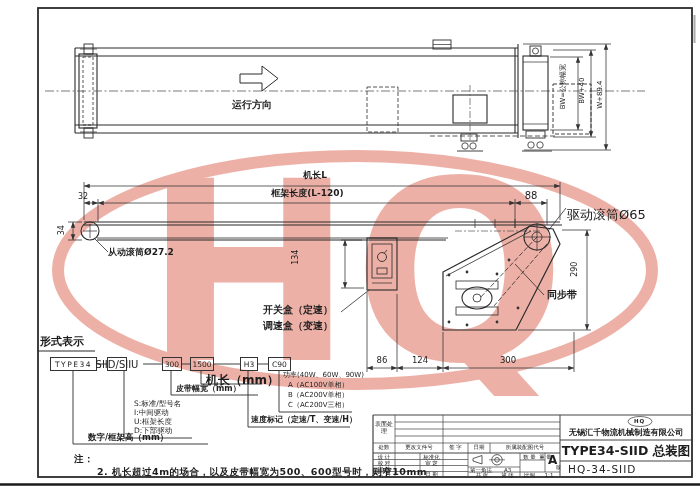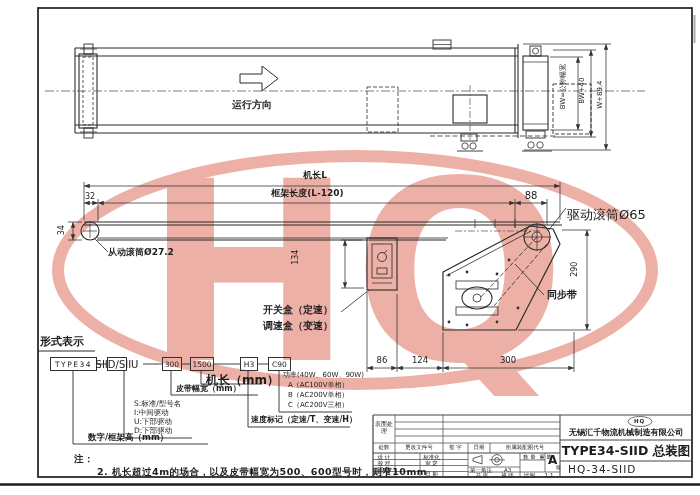--- a/index.html
+++ b/index.html
@@ -240,21 +240,21 @@
     </g>
   </svg>
 
   <div class="lbl" style="left:232px;top:100px;width:60px;font-size:10px;font-weight:600">运行方向</div>
   <div class="lbl rot" style="left:534px;top:83px;width:60px;font-size:7px">BW=公称幅宽</div>
   <div class="lbl rot" style="left:563px;top:87px;width:40px;font-size:7px">BW+40</div>
   <div class="lbl rot" style="left:579px;top:91px;width:44px;font-size:7px">W+89.4</div>
 
   <div class="lbl c" style="left:280px;top:171px;width:70px;font-size:9px;font-weight:600">机长L</div>
   <div class="lbl c" style="left:250px;top:189px;width:115px;font-size:9px;font-weight:600">框架长度(L-120)</div>
-  <div class="lbl c" style="left:81px;top:193px;width:18px;font-size:8px">32</div>
+  <div class="lbl c" style="left:74px;top:193px;width:18px;font-size:8px">32</div>
   <div class="lbl rot" style="left:52px;top:226px;width:20px;font-size:8px">34</div>
   <div class="lbl c" style="left:519px;top:191px;width:24px;font-size:10px">88</div>
   <div class="lbl" style="left:567px;top:208px;width:72px;font-size:13px">驱动滚筒Ø65</div>
   <div class="lbl" style="left:108px;top:248px;width:92px;font-size:9px;font-weight:600">从动滚筒Ø27.2</div>
   <div class="lbl rot" style="left:563px;top:265px;width:24px;font-size:8px">290</div>
   <div class="lbl" style="left:547px;top:290px;width:40px;font-size:10px;font-weight:600">同步带</div>
   <div class="lbl rot" style="left:284px;top:253px;width:24px;font-size:8px">134</div>
   <div class="lbl" style="left:263px;top:305px;width:85px;font-size:10px;font-weight:600">开关盒（定速）</div>
   <div class="lbl" style="left:263px;top:321px;width:85px;font-size:10px;font-weight:600">调速盒（变速）</div>
   <div class="lbl c" style="left:370px;top:356px;width:24px;font-size:8.5px">86</div>
@@ -265,21 +265,21 @@
   <div class="tbox" style="left:50px;top:357px;width:47px;height:14px;letter-spacing:1.5px">TYPE34</div>
   <div class="tbox" style="left:107px;top:357px;width:20px;height:14px;font-size:10px">SIID/SIIU</div>
   <div class="tbox" style="left:162px;top:357px;width:20px;height:14px">300</div>
   <div class="tbox" style="left:190px;top:357px;width:24px;height:14px">1500</div>
   <div class="tbox" style="left:240px;top:357px;width:18px;height:14px">H3</div>
   <div class="tbox" style="left:268px;top:357px;width:23px;height:14px">C90</div>
   <div class="lbl" style="left:206px;top:374px;font-size:12px;font-weight:600">机长（mm）</div>
   <div class="lbl" style="left:176px;top:385px;font-size:8px;font-weight:600">皮带幅宽（mm）</div>
   <div class="lbl" style="left:134px;top:400px;font-size:7.5px">S:标准/型号名</div>
   <div class="lbl" style="left:134px;top:409px;font-size:7.5px">I:中间驱动</div>
-  <div class="lbl" style="left:134px;top:418px;font-size:7.5px">U:下部驱动</div>
+  <div class="lbl" style="left:134px;top:418px;font-size:7.5px">U:框架长度</div>
   <div class="lbl" style="left:134px;top:427px;font-size:7.5px">D:下部驱动</div>
   <div class="lbl" style="left:88px;top:433px;font-size:8.5px;font-weight:600">数字/框架高（mm）</div>
   <div class="lbl" style="left:283px;top:372px;font-size:7px">功率(40W、60W、90W)</div>
   <div class="lbl" style="left:288px;top:382px;font-size:7px">A（AC100V单相）</div>
   <div class="lbl" style="left:288px;top:392px;font-size:7px">B（AC200V单相）</div>
   <div class="lbl" style="left:288px;top:402px;font-size:7px">C（AC200V三相）</div>
   <div class="lbl" style="left:251px;top:416px;font-size:8px;font-weight:600">速度标记（定速/T、变速/H）</div>
 
   <div class="lbl note" style="left:74px;top:454px">注：</div>
   <div class="lbl note" style="left:97px;top:467px">2. 机长超过4m的场合，以及皮带幅宽为500、600型号时，则窄10mm</div>

